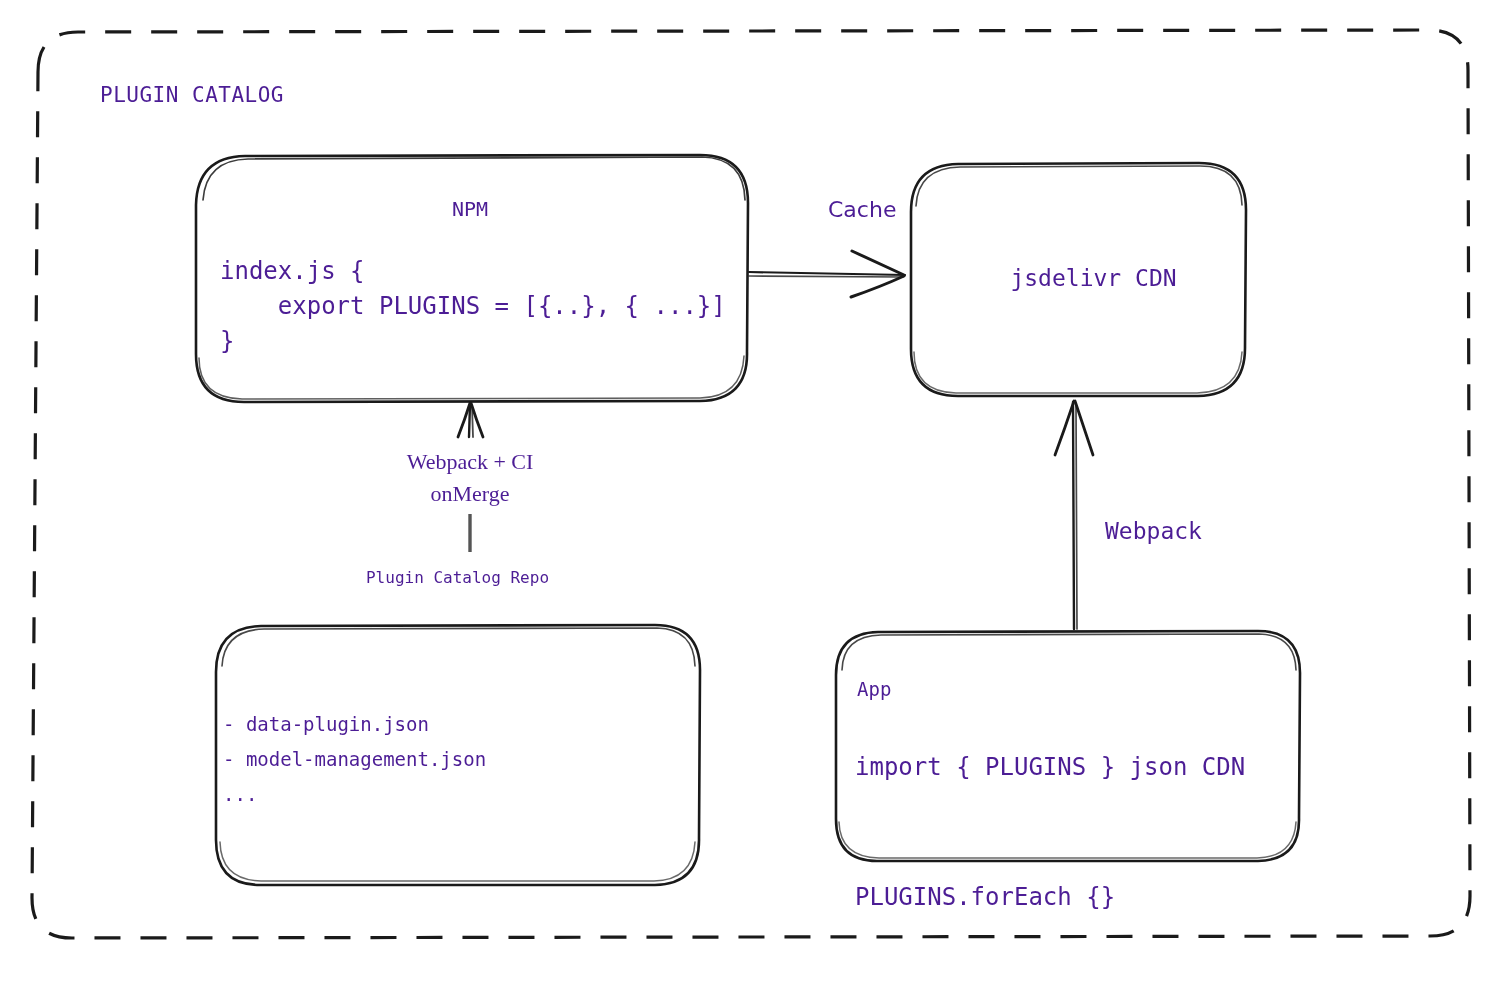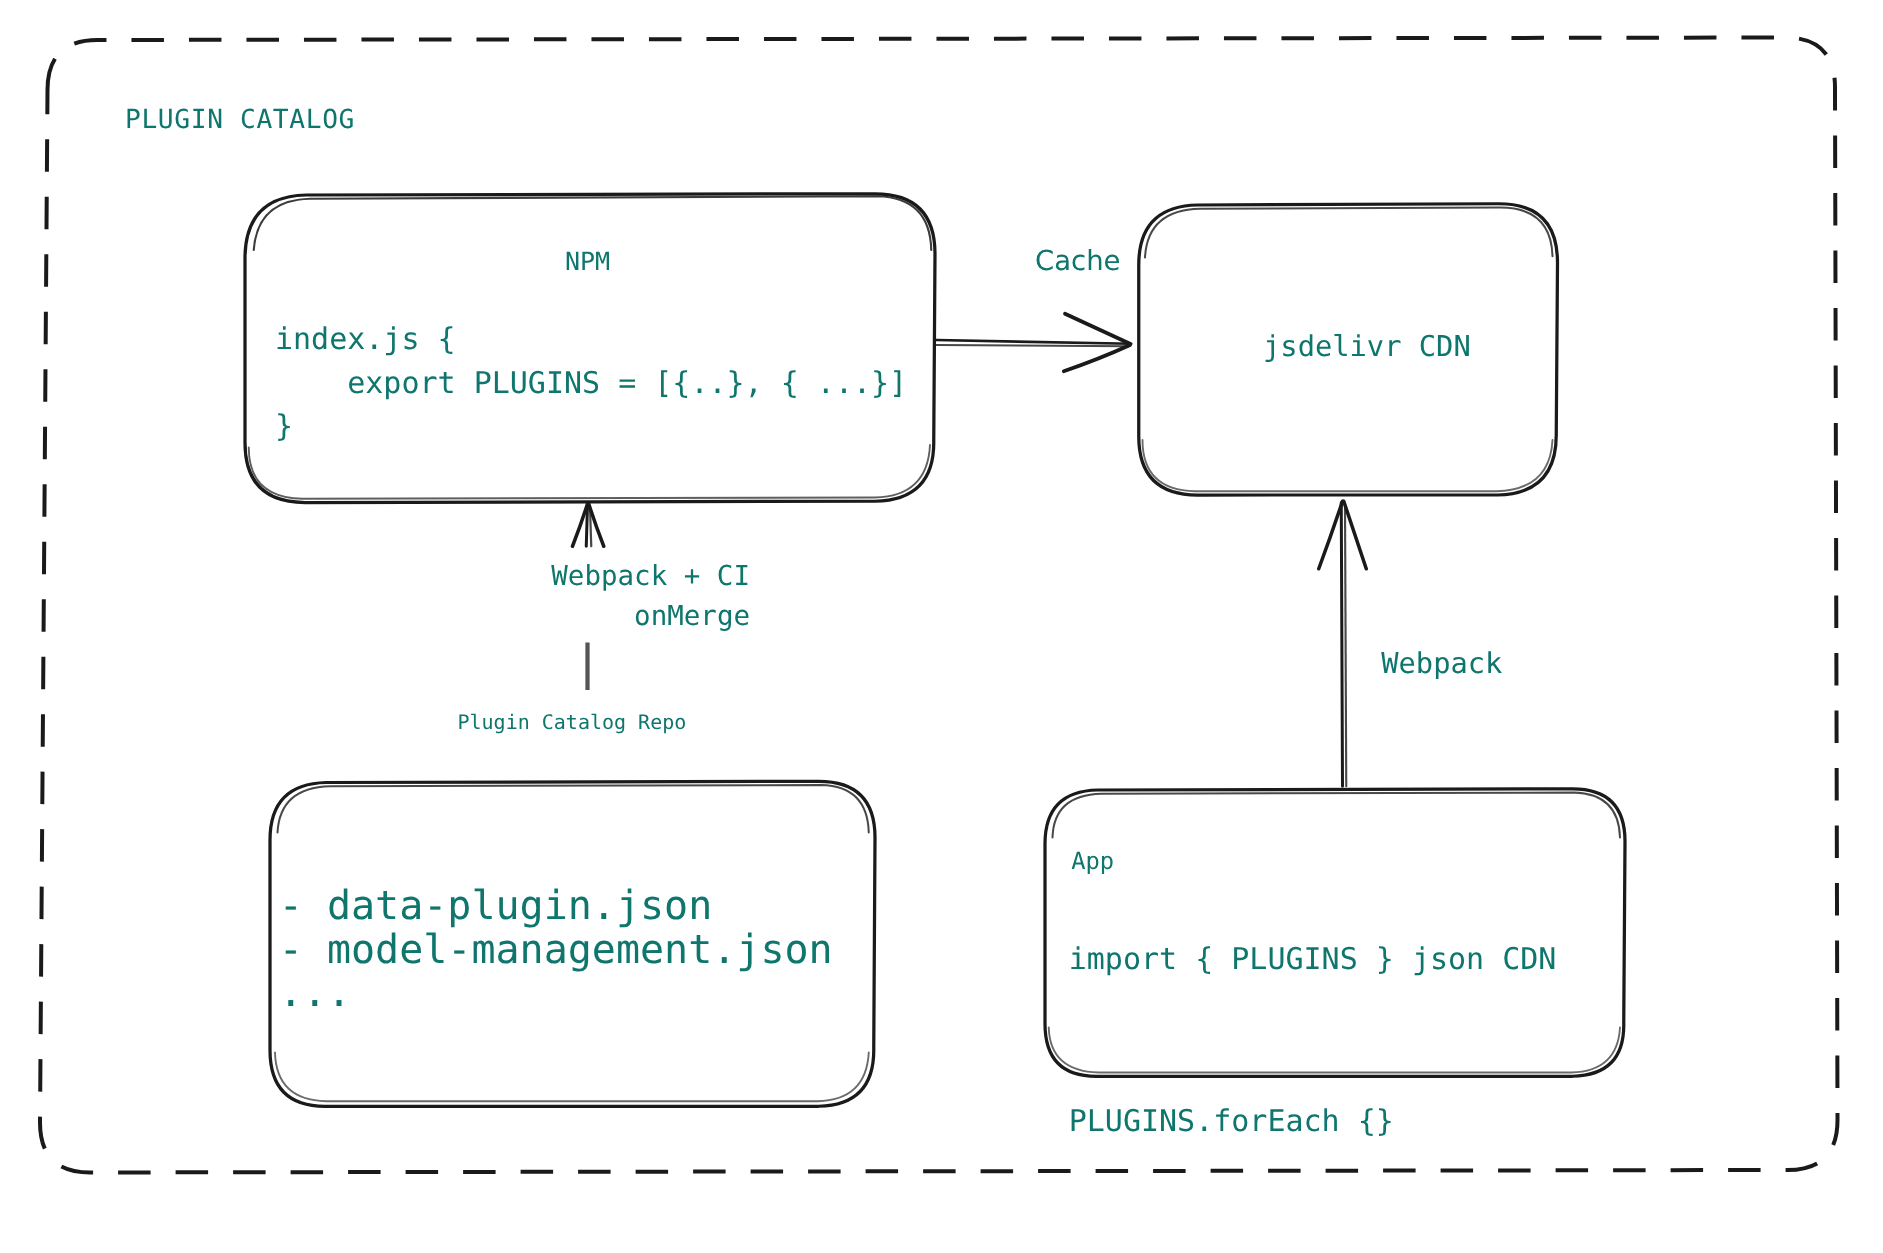--- a/index.html
+++ b/index.html
@@ -22,21 +22,21 @@
   svg.layer {
     position: absolute;
     top: 0;
     left: 0;
     width: 1506px;
     height: 1002px;
     pointer-events: none;
   }
   .txt {
     position: absolute;
-    color: #0f766e;
+    color: #4c1d95;
     white-space: pre;
     font-family: "DejaVu Sans Mono", monospace;
     letter-spacing: 0px;
   }
   .mono { font-family: "DejaVu Sans Mono", monospace; }
   .sans { font-family: "DejaVu Sans", sans-serif; margin-left: 40px; }
 
   
   #group-title {
     left: 100px;
@@ -74,21 +74,21 @@
   #repo-label {
     left: 215px;
     top: 568px;
     width: 485px;
     text-align: center;
     font-size: 16px;
   }
   #repo-list {
     left: 223px;
     top: 707px;
-    font-size: 32px;
+    font-size: 19px;
     line-height: 35px;
   }
 
   
   #app-title {
     left: 857px;
     top: 678px;
     font-size: 19px;
     text-align: center;
   }
@@ -102,23 +102,24 @@
   
   #label-cache {
     left: 788px;
     top: 197px;
     font-size: 22px;
   }
   #label-webpack {
     left: 340px;
     top: 446px;
     width: 260px;
-    text-align: right;
+    text-align: center;
     font-size: 22px;
     line-height: 32px;
+    font-family: Liberation Serif, serif;
   }
   #label-import {
     left: 1105px;
     top: 518px;
     font-size: 23px;
   }
 </style>
 </head>
 <body>
 

